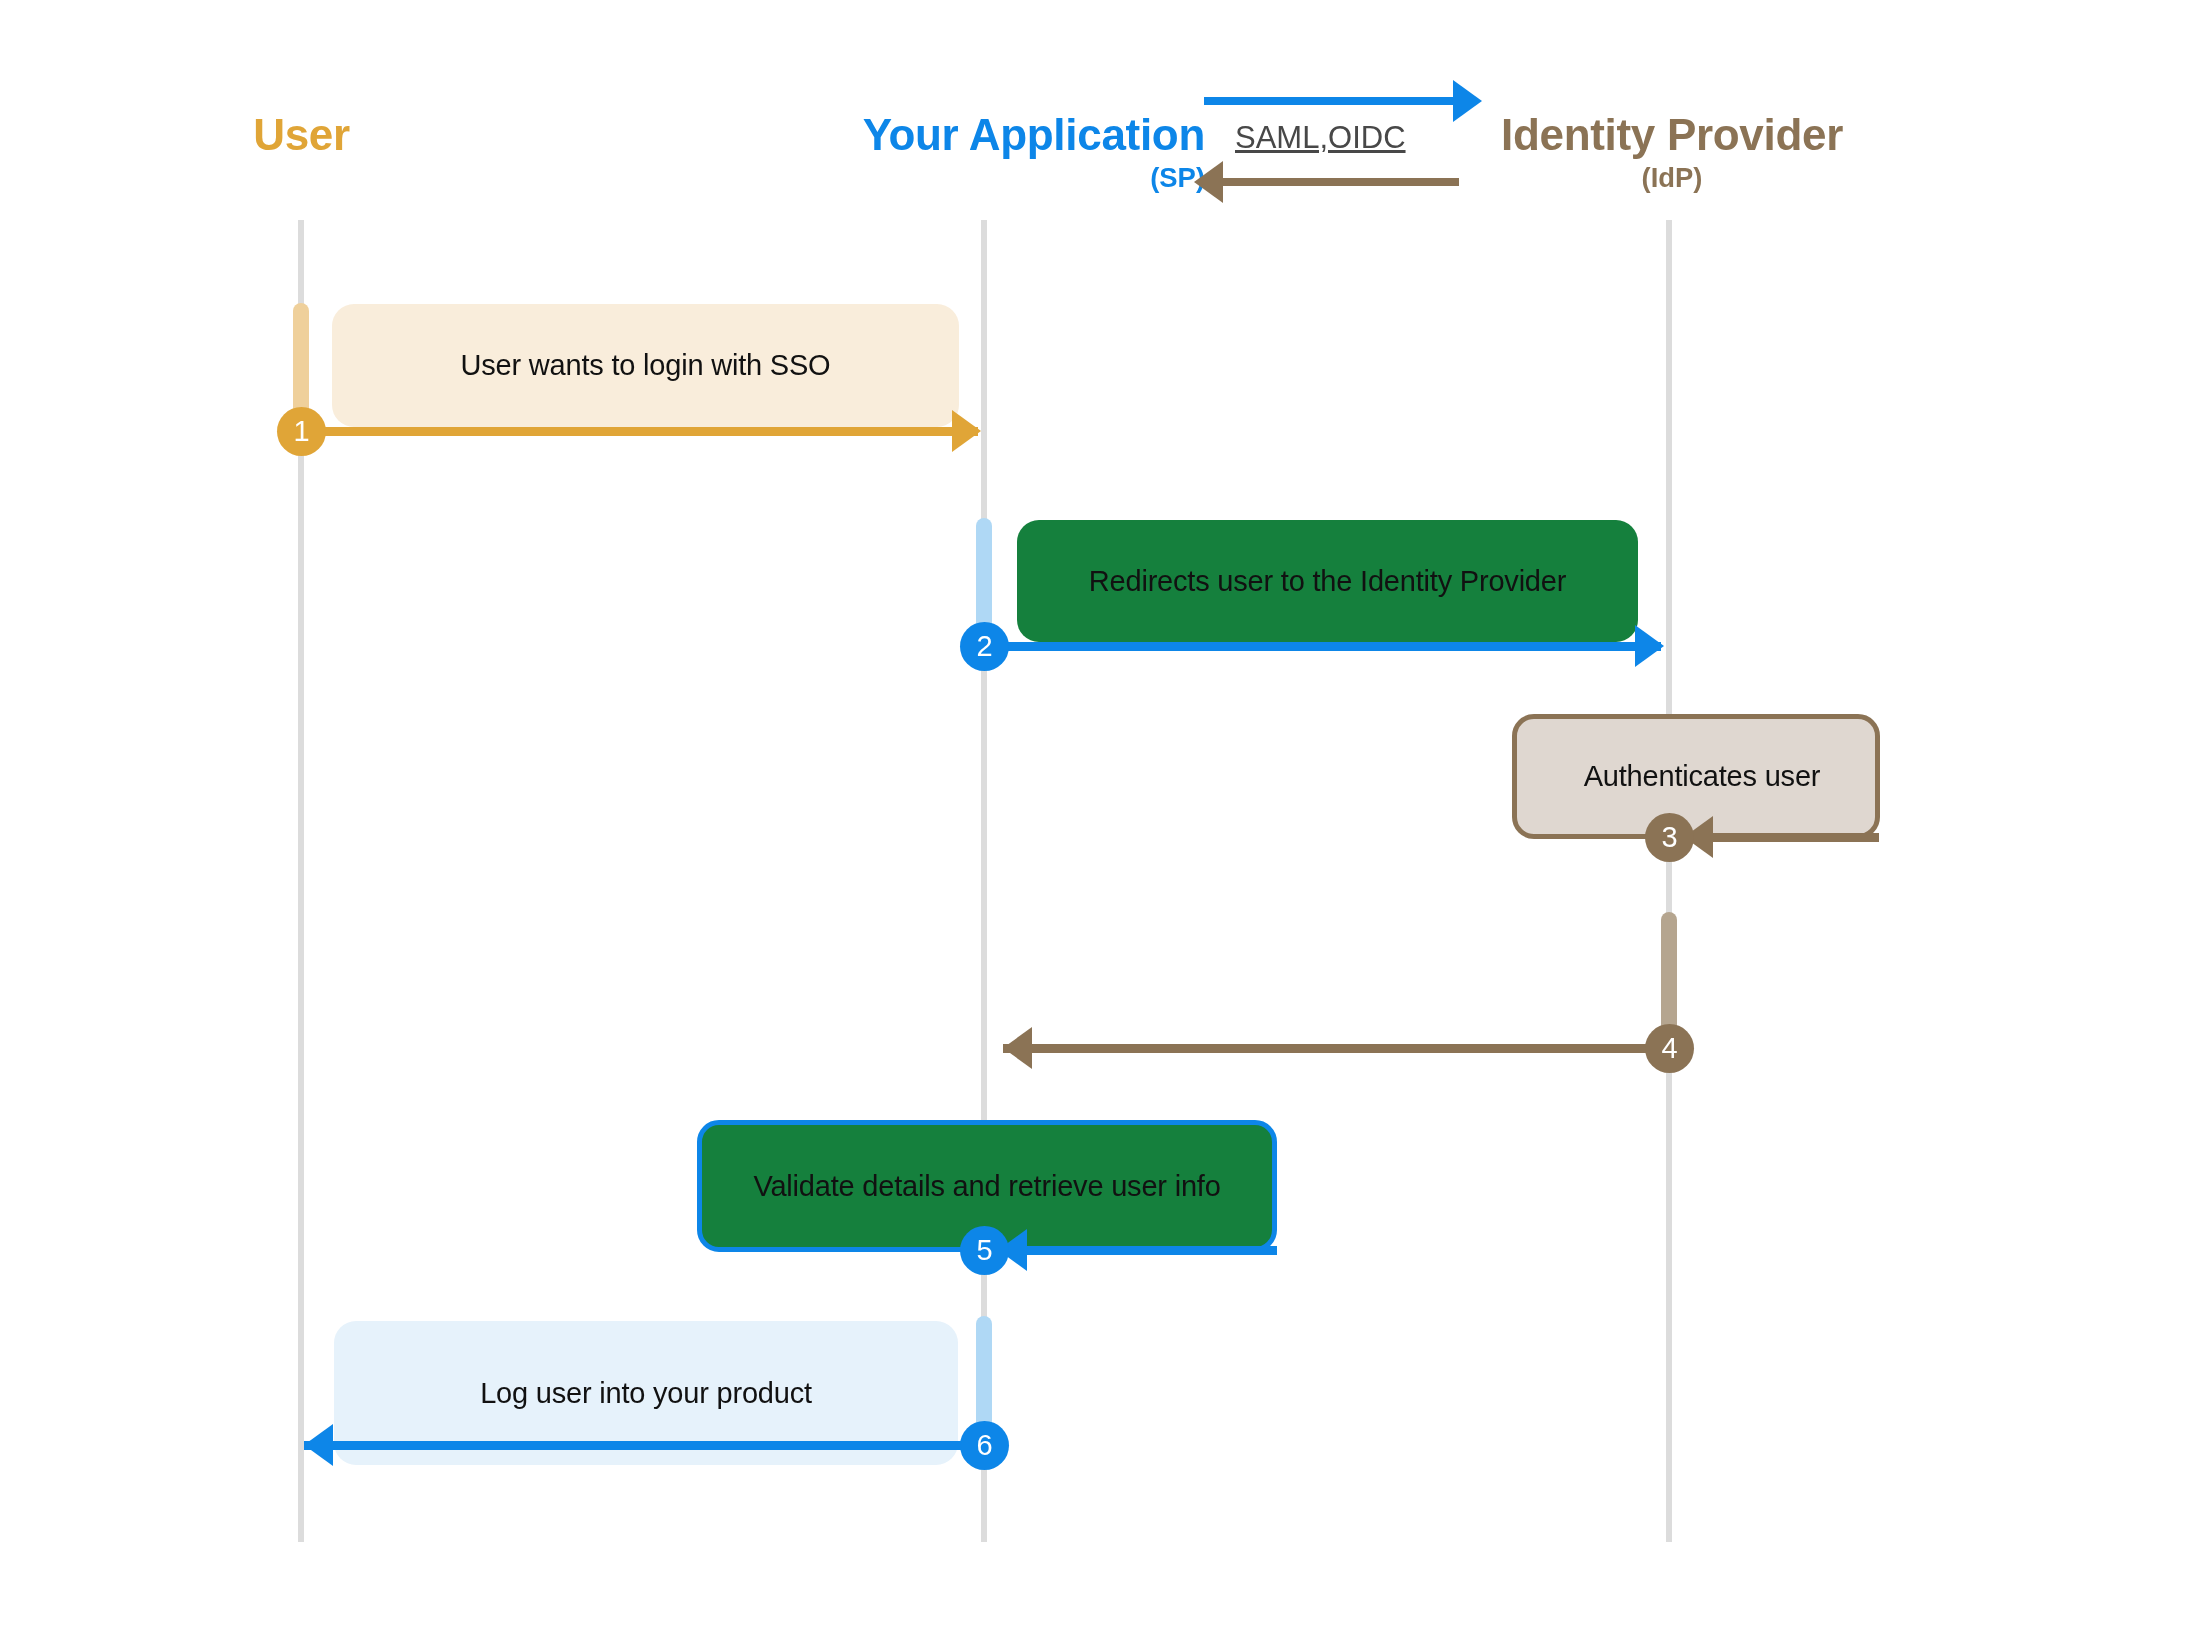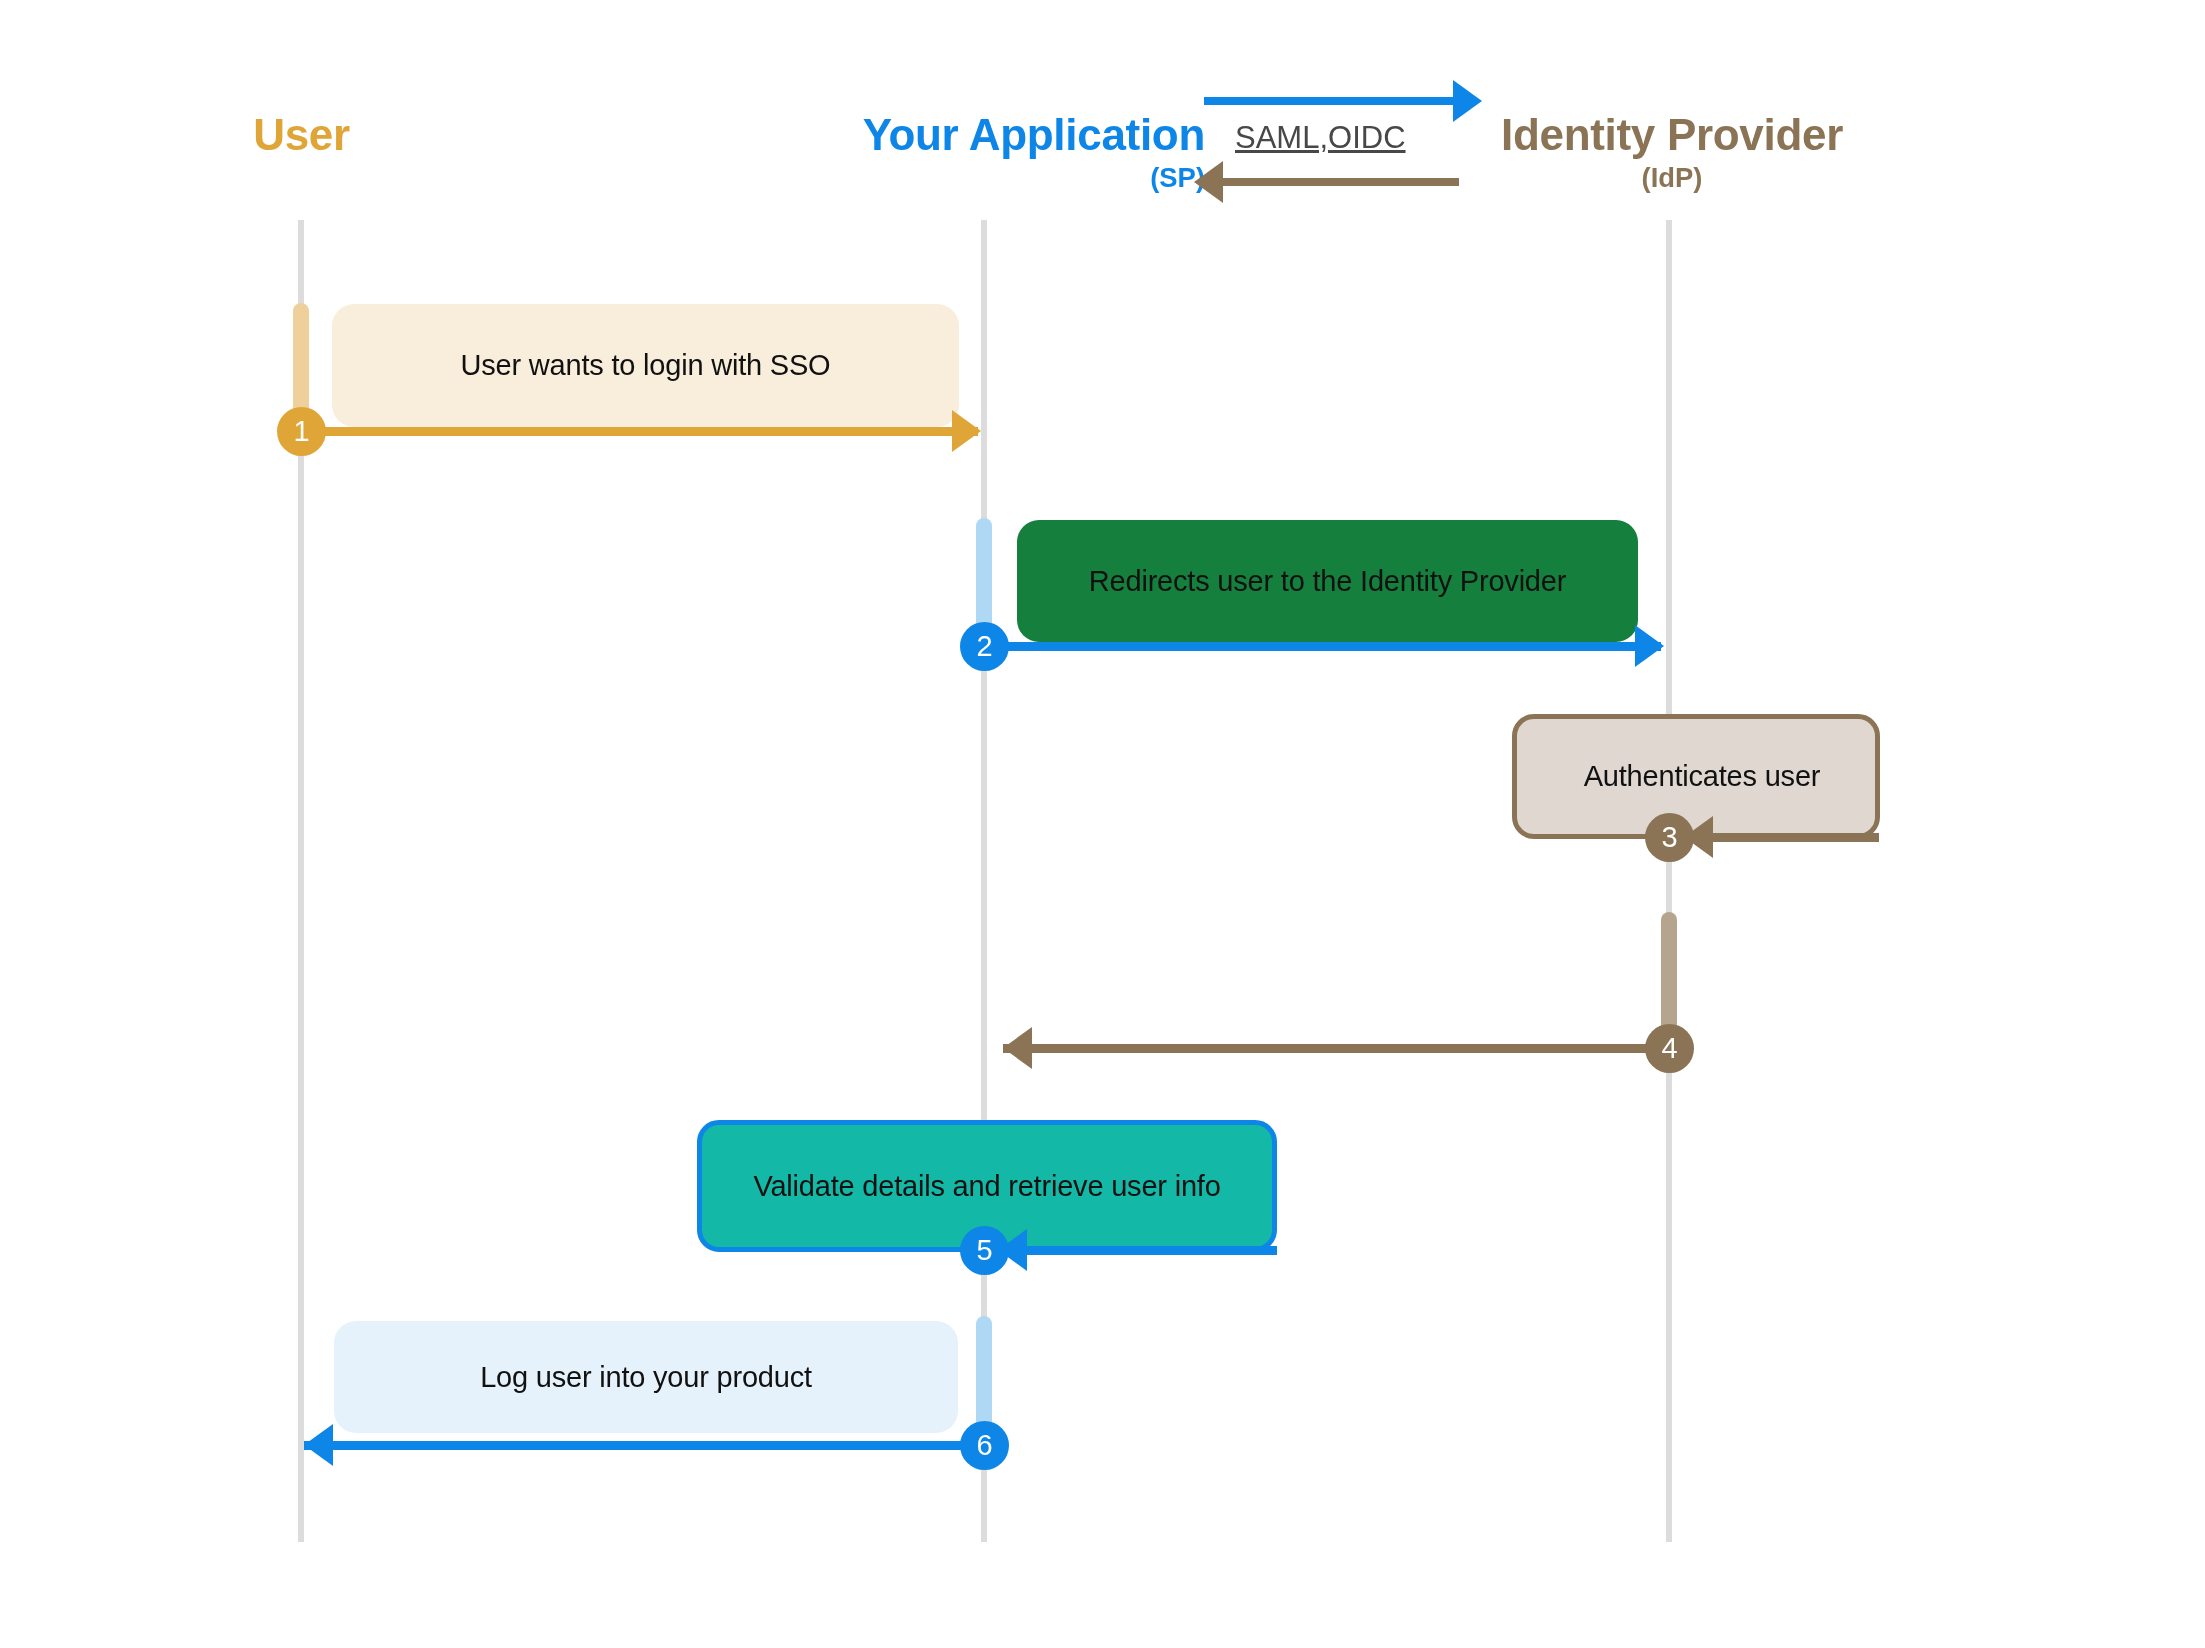--- a/index.html
+++ b/index.html
@@ -188,34 +188,34 @@
 
 
   <div class="arrow-line" style="left:1003px; top:1044px; width:670px; background:#8B7355;"></div>
   <div class="arrow-head left" style="left:1003px; top:1027px; border-right-color:#8B7355;"></div>
 
   <div class="step-badge" style="left:1645px; top:1024px; background:#8B7355;">
     <span>4</span>
   </div>
 
   <div class="msgbox selfbox" style="left:697px; top:1120px; width:580px; height:132px;
-              background:#14b8a6; border-color:#0D86E8;">
+              background:#15803d; border-color:#0D86E8;">
     <span>Validate details and retrieve user info</span>
   </div>
 
   <div class="arrow-line" style="left:984px; top:1246px; width:293px; background:#0D86E8;"></div>
   <div class="arrow-head left" style="left:998px; top:1229px; border-right-color:#0D86E8;"></div>
 
   <div class="step-badge" style="left:960px; top:1226px; background:#0D86E8;">
     <span>5</span>
   </div>
 
   <div class="activation" style="left:976px; top:1316px; height:120px; background:#AFD8F5;"></div>
 
-  <div class="msgbox" style="left:334px; top:1321px; width:624px; height:112px; background:#E6F2FB;">
+  <div class="msgbox" style="left:334px; top:1321px; width:624px; height:144px; background:#E6F2FB;">
     <span>Log user into your product</span>
   </div>
 
   <div class="arrow-line" style="left:304px; top:1441px; width:683px; background:#0D86E8;"></div>
   <div class="arrow-head left" style="left:304px; top:1424px; border-right-color:#0D86E8;"></div>
 
   <div class="step-badge" style="left:960px; top:1421px; background:#0D86E8;">
     <span>6</span>
   </div>
 

